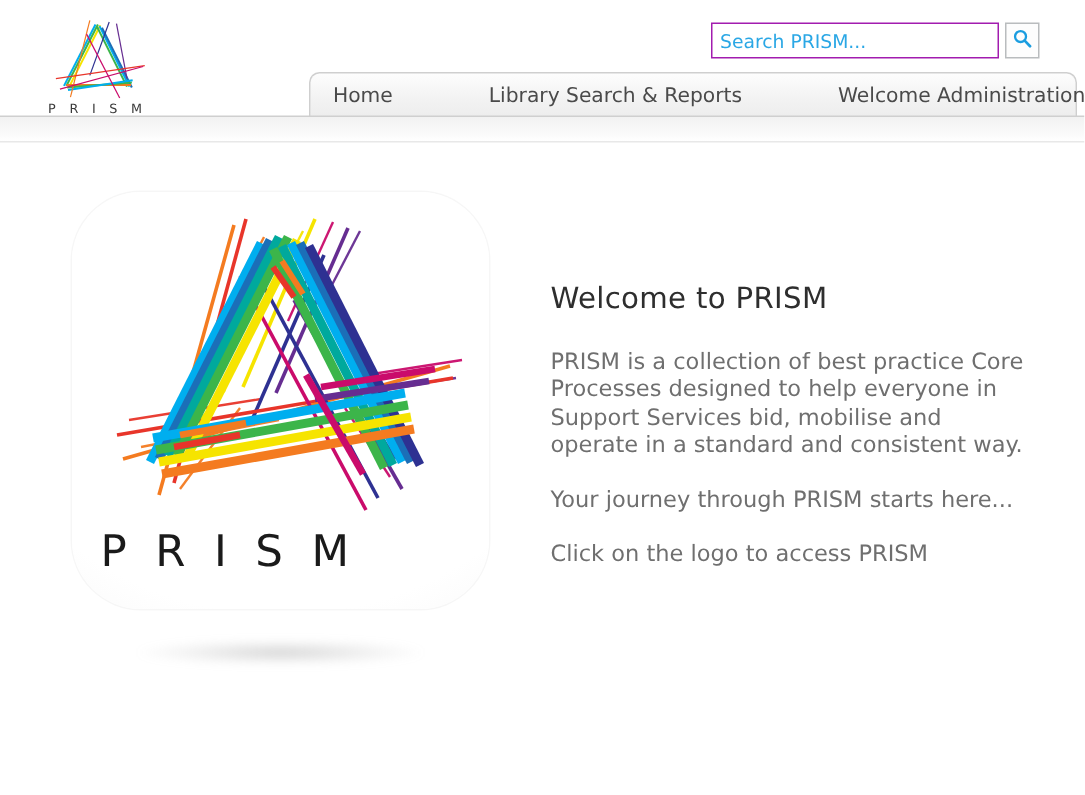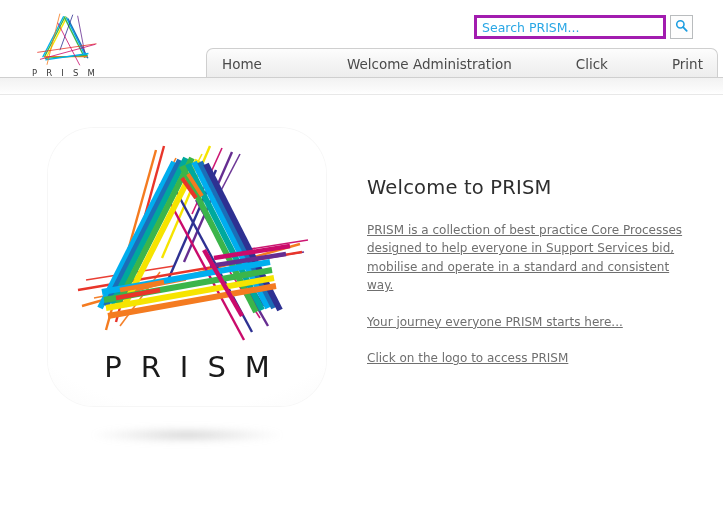--- a/index.html
+++ b/index.html
@@ -56,21 +56,21 @@
     top: 15px;
     height: 24px;
     display: flex;
     align-items: stretch;
     gap: 4px;
   }
   #search-input {
     width: 192px;
     height: 24px;
     box-sizing: border-box;
-    border: 3px solid #a21caf;
+    border: 1px solid #a21caf;
     background: #ffffff;
     color: #2aa7e5;
     font-size: 12.5px;
     font-family: "DejaVu Sans", sans-serif;
     padding: 0 5px;
     outline: none;
   }
   #search-input::placeholder {
     color: #2aa7e5;
     opacity: 1;
@@ -180,51 +180,49 @@
     left: 16px;
     top: 12px;
     width: 246px;
     height: 208px;
   }
   #tile-word {
     position: absolute;
     left: 0;
     top: 222px;
     width: 278px;
-    text-align: center;
     font-size: 29px;
     letter-spacing: 19px;
     text-indent: 19px;
     color: #1a1a1a;
     font-family: "DejaVu Sans", sans-serif;
     font-weight: 400;
   }
 
   
   #welcome {
     position: absolute;
     left: 367px;
     top: 82px;
     width: 320px;
   }
   #welcome-title {
     font-size: 19.5px;
     color: #2e2e2e;
     font-family: "DejaVu Sans", sans-serif;
-    margin: 0 0 22px 0;
+    margin: 11px 0 22px 0;
     font-weight: 400;
     letter-spacing: 0.2px;
   }
   .welcome-p {
-    font-size: 12px;
+    font-size: 15px;
     line-height: 18.4px;
     color: #6f6f6f;
     font-family: "DejaVu Sans", sans-serif;
     margin: 0 0 18px 0;
-    text-decoration: underline;
   }
   .welcome-p:last-child { margin-bottom: 16px; }
 </style>
 </head>
 <body>
 
 <div id="header">
 
   <div id="brand">
     <div id="brand-mark">
@@ -263,20 +261,21 @@
           <circle cx="6.6" cy="6.6" r="4.5" fill="none" stroke="#1b9de0" stroke-width="1.9"></circle>
           <line x1="10" y1="10" x2="14.4" y2="14.6" stroke="#1b9de0" stroke-width="2.2" stroke-linecap="round"></line>
         </svg>
       </span>
     </button>
   </div>
 
   <nav id="nav">
     <span class="nav-item">Home</span>
     <span class="nav-sep"></span>
+    <span class="nav-item">Library Search &amp; Reports</span>
     <span class="nav-sep"></span>
     <span class="nav-item">Welcome Administration</span>
     <span class="nav-sep"></span>
     <span class="nav-item">Click</span>
     <span class="nav-sep"></span>
     <span class="nav-item">Print</span>
   </nav>
 
   <div id="header-rule"></div>
 </div>
@@ -360,17 +359,17 @@
         </g>
       </svg>
 
       <div id="tile-word">PRISM</div>
     </div>
   </div>
 
   <div id="welcome">
     <h1 id="welcome-title">Welcome to PRISM</h1>
     <p class="welcome-p">PRISM is a collection of best practice Core Processes designed to help everyone in Support Services bid, mobilise and operate in a standard and consistent way.</p>
-    <p class="welcome-p">Your journey everyone PRISM starts here...</p>
+    <p class="welcome-p">Your journey through PRISM starts here...</p>
     <p class="welcome-p">Click on the logo to access PRISM</p>
   </div>
 
 </div>
 
 </body></html>

